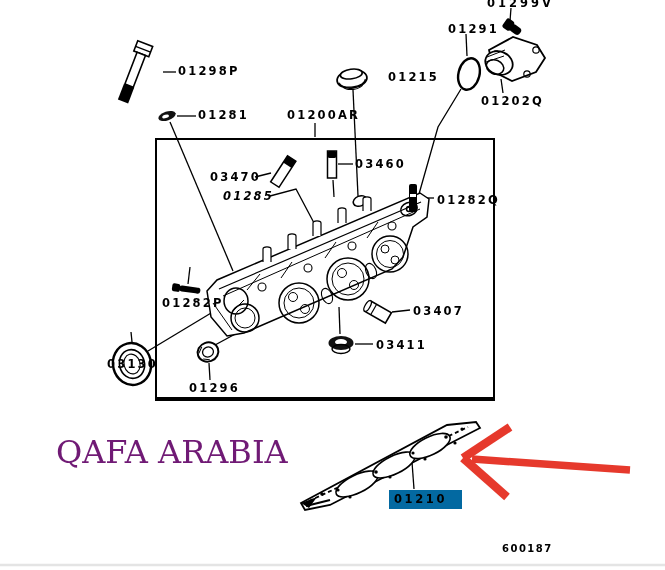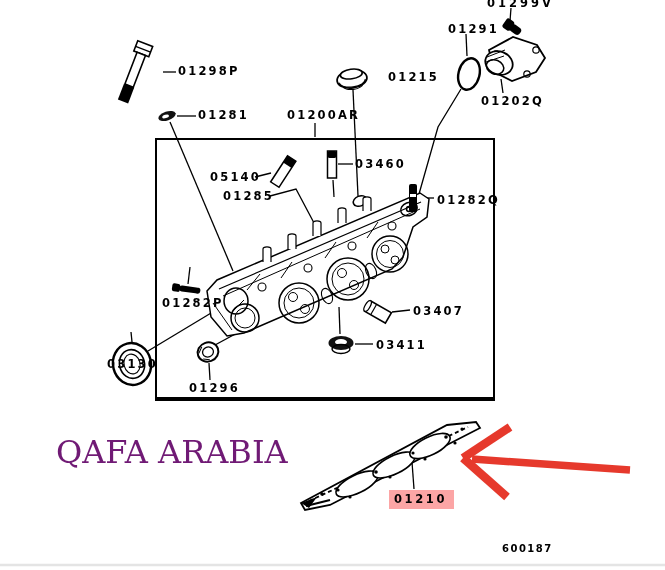--- a/index.html
+++ b/index.html
@@ -1,31 +1,31 @@
 <!DOCTYPE html>
 <html><head>
 <meta charset="utf-8">
 <style>
   html,body{margin:0;padding:0;background:#fff;}
   #stage{position:relative;width:665px;height:570px;background:#fff;overflow:hidden;
          font-family:"Liberation Sans",sans-serif;}
   #art{position:absolute;left:0;top:0;}
   .callout{position:absolute;font:bold 11.5px "DejaVu Sans",sans-serif;letter-spacing:2.2px;
            color:#000;white-space:nowrap;cursor:default;}
-  .callout.hl{background:#fca5a5;padding:2px 7px 3px 5px;letter-spacing:2.6px;}
+  .callout.hl{background:#0369a1;padding:2px 15px 3px 5px;letter-spacing:2.6px;}
   #c-01299v{left:487px;top:-4px;letter-spacing:3px;}
   #c-01291 {left:448px;top:22px;}
   #c-01215 {left:388px;top:70px;}
   #c-01202q{left:481px;top:94px;}
   #c-01298p{left:178px;top:64px;}
   #c-01281 {left:198px;top:108px;}
   #c-01200ar{left:287px;top:108px;}
   #c-03470 {left:210px;top:170px;}
   #c-03460 {left:355px;top:157px;}
-  #c-01285 {left:223px;top:189px;}
+  #c-01285 {left:223px;top:189px;font-style:italic;}
   #c-01282q{left:437px;top:193px;}
   #c-01282p{left:162px;top:252px;margin-top:44px;}
   #c-03130 {left:107px;top:317px;margin-top:40px;}
   #c-03407 {left:413px;top:304px;}
   #c-03411 {left:376px;top:338px;}
   #c-01296 {left:189px;top:381px;}
   #c-01210 {left:389px;top:490px;}
   .wm{position:absolute;color:#701a75;font-family:"DejaVu Serif","Liberation Serif",serif;}
   #wm1{left:56px;top:433px;font-size:32px;}
   #wm2{left:64px;top:472px;font-size:31px;}
@@ -229,21 +229,21 @@
     <line x1="0" y1="565" x2="665" y2="565" stroke="#e4e4e4" stroke-width="2.5"></line>
   </svg>
 
   <div class="callout" id="c-01299v">01299V</div>
   <div class="callout" id="c-01291">01291</div>
   <div class="callout" id="c-01215">01215</div>
   <div class="callout" id="c-01202q">01202Q</div>
   <div class="callout" id="c-01298p">01298P</div>
   <div class="callout" id="c-01281">01281</div>
   <div class="callout" id="c-01200ar">01200AR</div>
-  <div class="callout" id="c-03470">05140</div>
+  <div class="callout" id="c-03470">03470</div>
   <div class="callout" id="c-03460">03460</div>
   <div class="callout" id="c-01285">01285</div>
   <div class="callout" id="c-01282q">01282Q</div>
   <div class="callout" id="c-01282p">01282P</div>
   <div class="callout" id="c-03130">03130</div>
   <div class="callout" id="c-03407">03407</div>
   <div class="callout" id="c-03411">03411</div>
   <div class="callout" id="c-01296">01296</div>
   <div class="callout hl" id="c-01210">01210</div>
 

